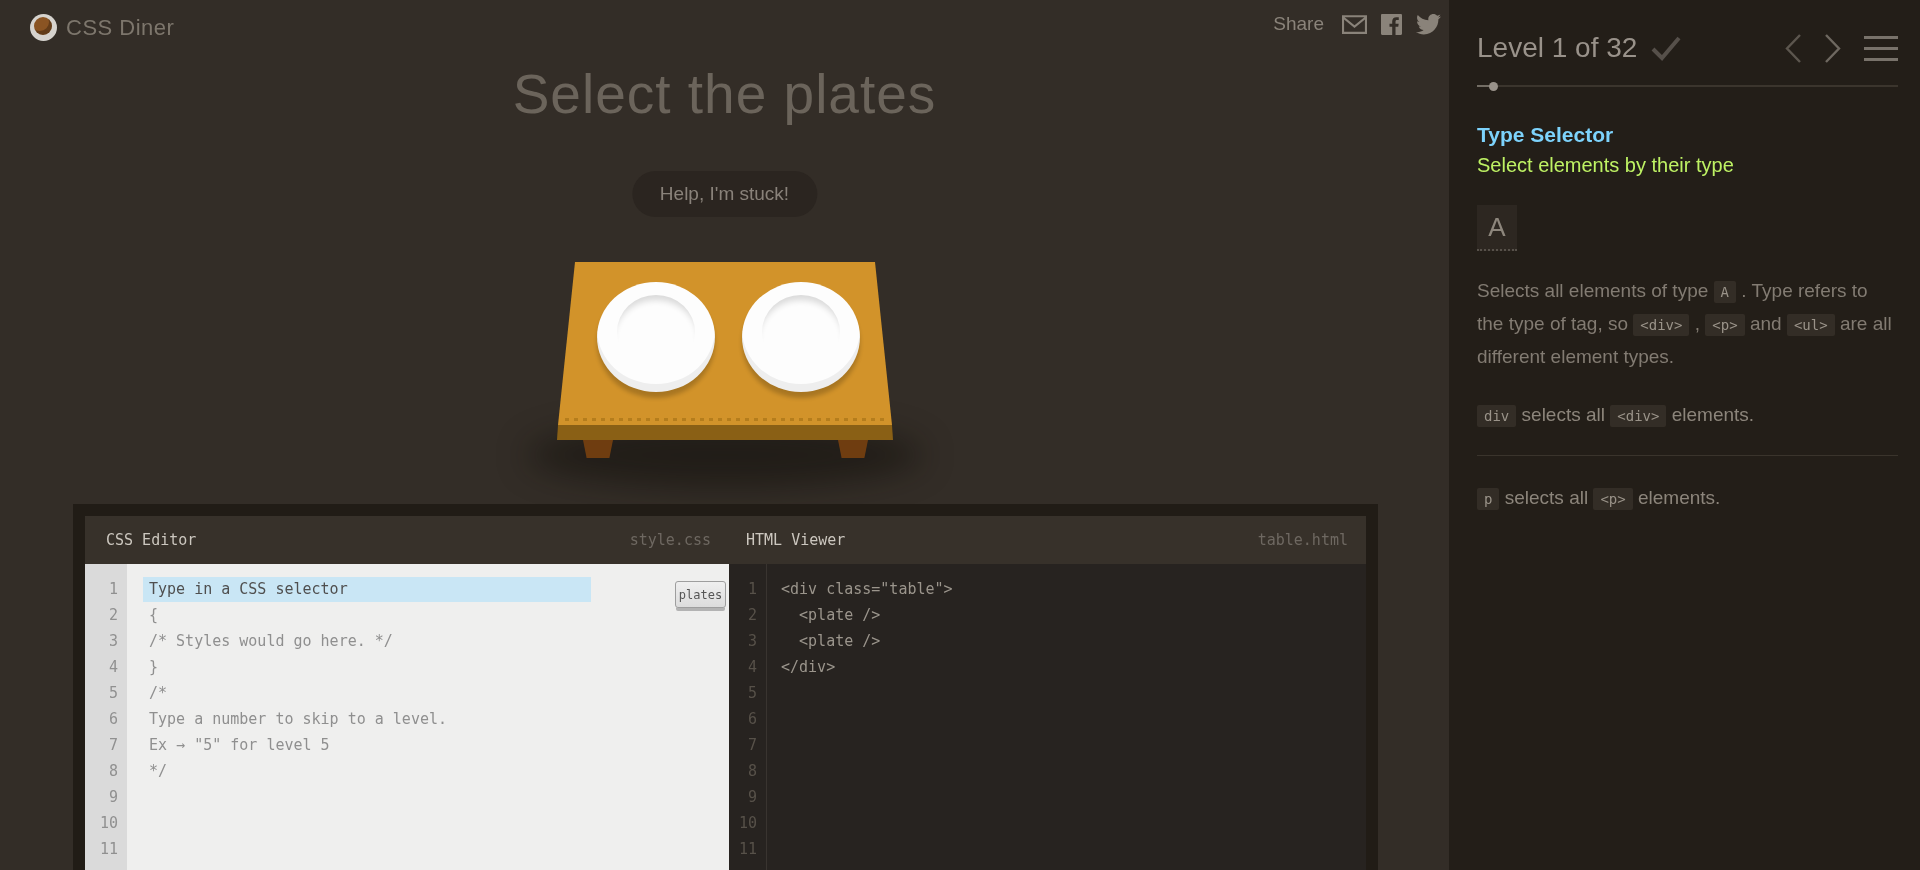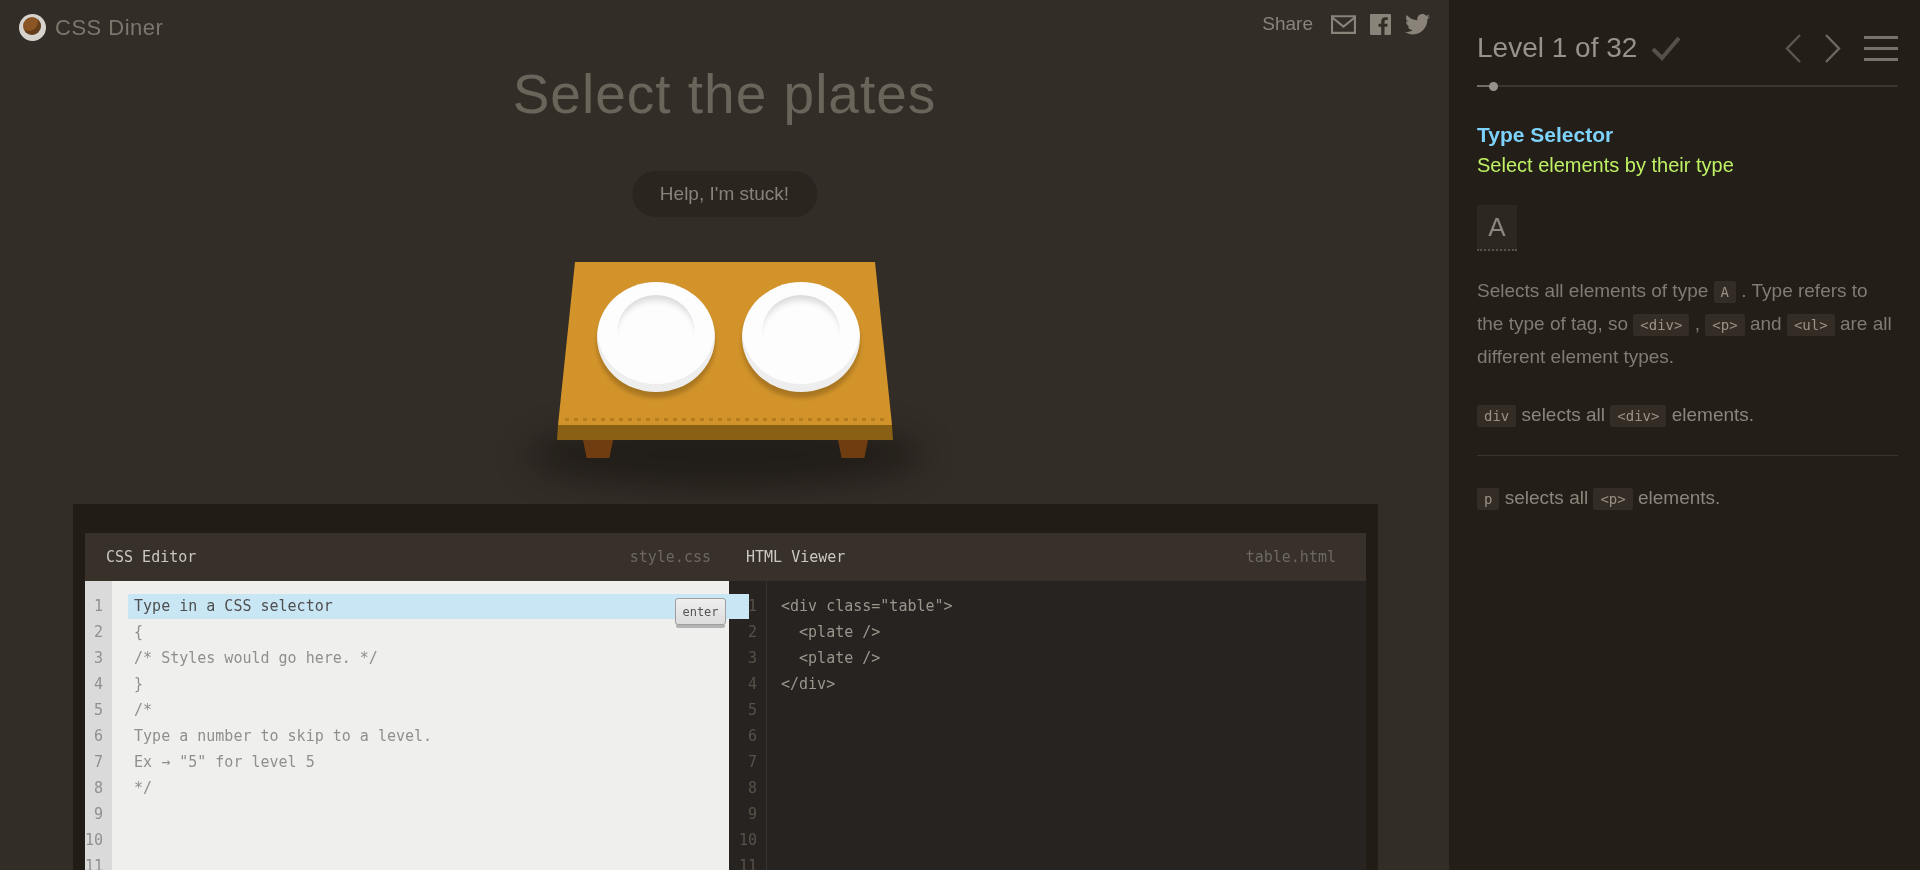--- a/index.html
+++ b/index.html
@@ -3,21 +3,21 @@
 <meta charset="utf-8">
 <style>
   * { margin:0; padding:0; box-sizing:border-box; }
   html,body { width:1920px; height:870px; overflow:hidden; background:#231e18;
               font-family:"Liberation Sans", sans-serif; }
   .main { position:absolute; left:0; top:0; width:1449px; height:870px; background:#332d27; }
   .sidebar { position:absolute; left:1449px; top:0; width:471px; height:870px;
              background:#231e18; padding:12px 22px 0 28px; }
 
   
-  .topbar { position:absolute; left:5px; top:0; width:100%; height:56px; }
+  .topbar { position:absolute; left:16px; top:0; width:100%; height:56px; }
   .logo { position:absolute; left:14px; top:14px; display:flex; align-items:center; }
   .logo-circle { width:27px; height:27px; border-radius:50%; background:#d6d3ce; position:relative; }
   .logo-circle::after { content:''; position:absolute; left:4px; top:3px; width:18px; height:18px;
       border-radius:50%; background:#8a5423; box-shadow: inset -3px -4px 0 rgba(0,0,0,0.28); }
   .logo-text { margin-left:9px; font-size:22px; color:#7d766c; letter-spacing:0.5px; }
   .share { position:absolute; top:13px; right:24px; display:flex; align-items:center; gap:14px; }
   .share-label { font-size:19px; color:#8a837a; margin-right:4px; }
   .share svg { display:block; fill:#8a837a; }
 
   
@@ -45,38 +45,38 @@
            background:#fdfdfd; cursor:pointer;
            box-shadow:0 6px 4px rgba(0,0,0,0.20), inset 0 -8px 0 rgba(0,0,0,0.06); }
   .plate::before { content:''; position:absolute; left:20px; top:13px; width:78px; height:74px;
            border-radius:50%; box-shadow: inset 0 9px 6px -4px rgba(0,0,0,0.14); }
   .plate-1 { left:52px; } .plate-2 { left:197px; }
 
   
   .panel { position:absolute; left:73px; top:504px; width:1305px; height:366px;
            background:#211c16; padding:12px 12px 0 12px; }
   .panel-header { display:flex; height:48px; background:#37312a;
-                  font-family:"DejaVu Sans Mono", monospace; font-size:15px;margin-top:17px; }
+                  font-family:"DejaVu Sans Mono", monospace; font-size:15px; }
   .ph-half { display:flex; align-items:center; justify-content:space-between; }
   .ph-css { width:644px; padding:0 18px 0 21px; }
-  .ph-html { width:637px; padding:0 30px 0 17px; }
+  .ph-html { width:637px; padding:0 18px 0 17px; }
   .ph-title { color:#ccc7bf; }
   .ph-file { color:#6e6861; }
   .panel-body { display:flex; height:306px; }
   .editor { display:flex; font-family:"DejaVu Sans Mono", monospace; font-size:15px; }
   .css-editor { width:644px; background:#efefee; position:relative; }
   .html-viewer { width:637px; background:#272320; }
   .gutter { width:42px; background:#dadada; padding-top:12px; text-align:right; }
   .gutter div { line-height:26px; padding-right:9px; color:#909090; }
   .html-viewer .gutter { background:transparent; width:38px; border-right:1px solid #393430; }
   .html-viewer .gutter div { color:#575149; }
   .code-col { padding-top:12px; flex:1; }
   .code-line { line-height:26px; padding-left:22px; color:#8f8f8f; white-space:pre; }
   .html-viewer .code-line { color:#9b958c; padding-left:14px; }
-  .selector-input { display:inline-block; width:621px; margin-left:-6px; padding:0 1px 0 6px;
+  .selector-input { display:inline-block; width:448px; margin-left:-6px; padding:0 1px 0 6px;
         background:#c9e6f5; color:#4f4f4f; line-height:25px; cursor:text; }
   .enter-btn { position:absolute; top:17px; right:3px; width:51px; height:27px;
         background:linear-gradient(#efefef,#dcdcdc); border:1px solid #9e9e9e; border-radius:3px;
         font-family:"DejaVu Sans Mono", monospace; font-size:12px; color:#555;
         box-shadow:0 4px 0 -1px #b3b3b3; cursor:pointer; }
 
   
   .level-row { margin-top:20px; display:flex; align-items:center; }
   .level-label { font-size:28px; color:#99928a; }
   .check-icon { margin-left:14px; }
@@ -170,21 +170,21 @@
             <div class="code-line">/* Styles would go here. */</div>
             <div class="code-line">}</div>
             <div class="code-line"></div>
             <div class="code-line">/*</div>
             <div class="code-line">Type a number to skip to a level.</div>
             <div class="code-line">Ex → "5" for level 5</div>
             <div class="code-line">*/</div>
             <div class="code-line"></div>
             <div class="code-line"></div>
           </div>
-        <button class="enter-btn">enter</button>
+        <button class="enter-btn">plates</button>
       </div>
       <div class="editor html-viewer">
         <div class="gutter" id="html-gutter">
             <div>1</div>
             <div>2</div>
             <div>3</div>
             <div>4</div>
             <div>5</div>
             <div>6</div>
             <div>7</div>

